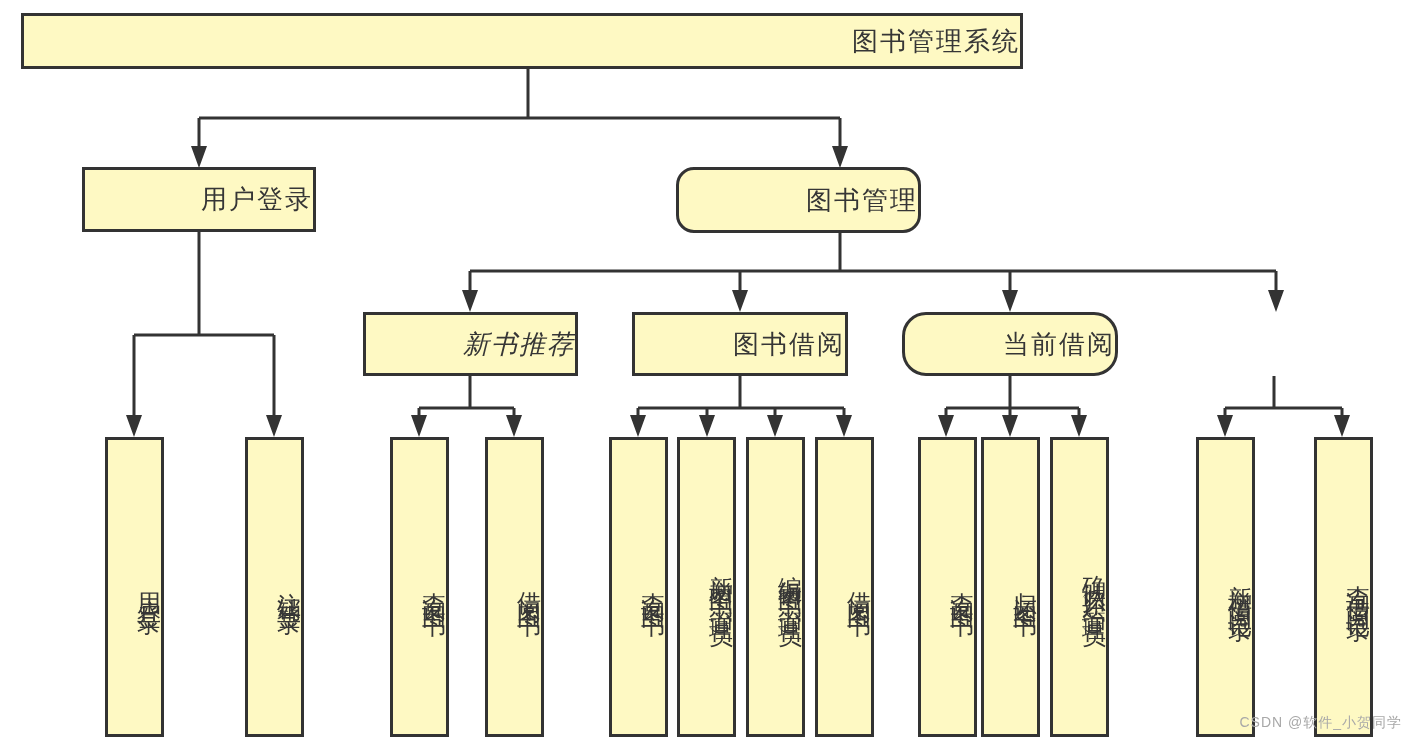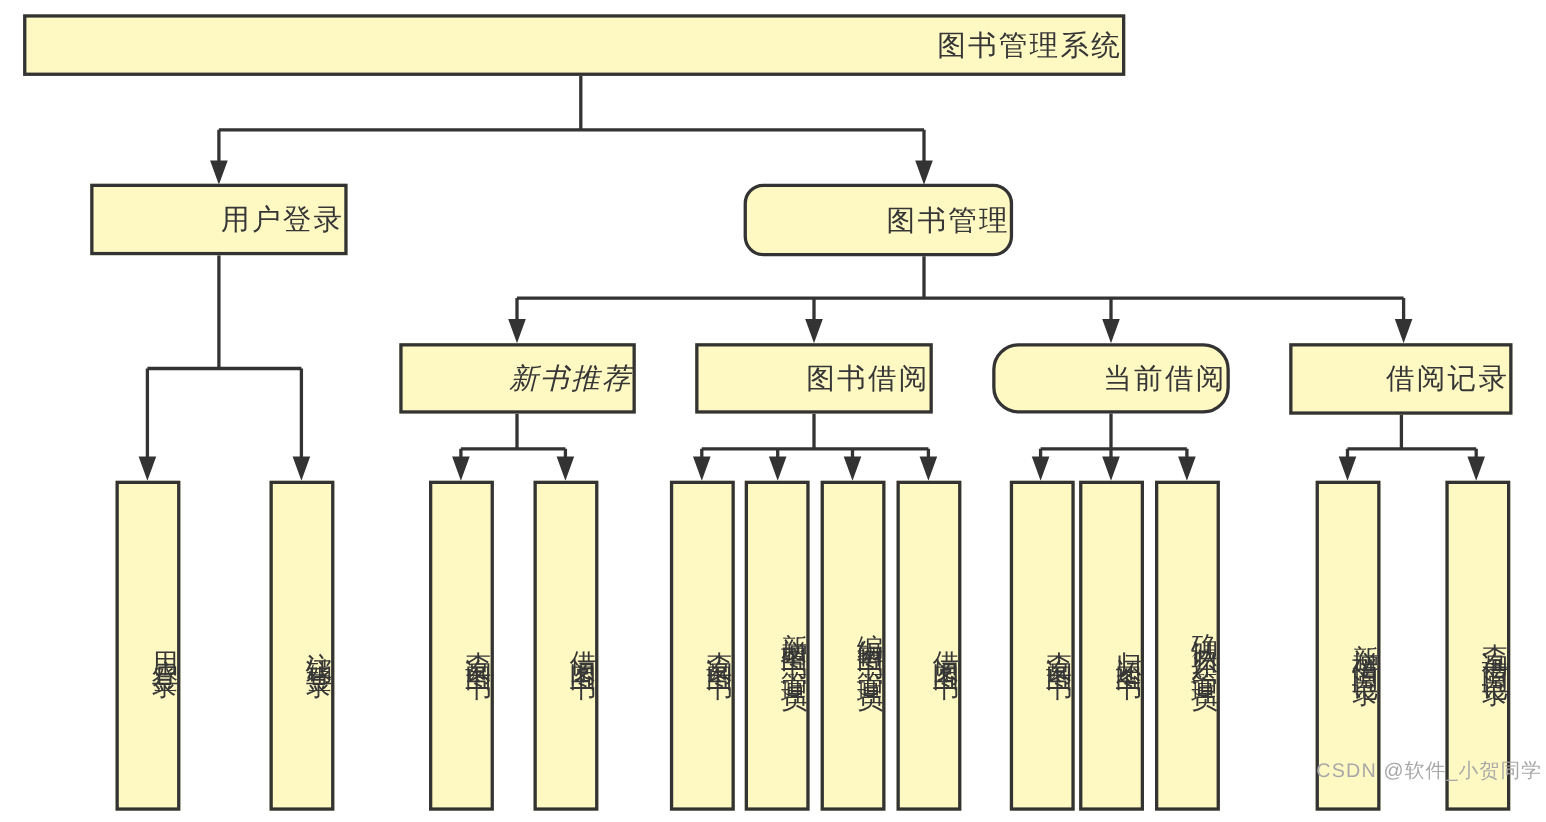--- a/index.html
+++ b/index.html
@@ -39,23 +39,23 @@
   .v-label {
     writing-mode: vertical-rl;
     text-orientation: mixed;
     font-size: 24px;
     letter-spacing: 7px;
     line-height: 1;
     white-space: nowrap;
   }
   .watermark {
     position: absolute;
-    top: 688px;
+    top: 714px;
     right: 3px;
-    font-size: 18px;
+    font-size: 14px;
     letter-spacing: 1px;
     color: #a8a8a8;
     z-index: 5;
     white-space: nowrap;
   }
 </style>
 </head>
 <body>
 
 <div class="stage">
@@ -130,23 +130,20 @@
 
   <div class="box" style="left:363px; top:312px; width:215px; height:64px;font-style:italic;">
     <span class="h-label">新书推荐</span>
   </div>
   <div class="box" style="left:632px; top:312px; width:216px; height:64px;">
     <span class="h-label">图书借阅</span>
   </div>
   <div class="box" style="left:902px; top:312px; width:216px; height:64px;border-radius:24px;">
     <span class="h-label">当前借阅</span>
   </div>
-  <div class="box" style="left:1172px; top:312px; width:203px; height:65px;">
-    <span class="h-label">借阅记录</span>
-  </div>
 
   <div class="box leaf" style="left:105px;">
     <span class="v-label">用户登录</span>
   </div>
   <div class="box leaf" style="left:245px;">
     <span class="v-label">注销登录</span>
   </div>
 
   <div class="box leaf" style="left:390px;">
     <span class="v-label">查询图书</span>

